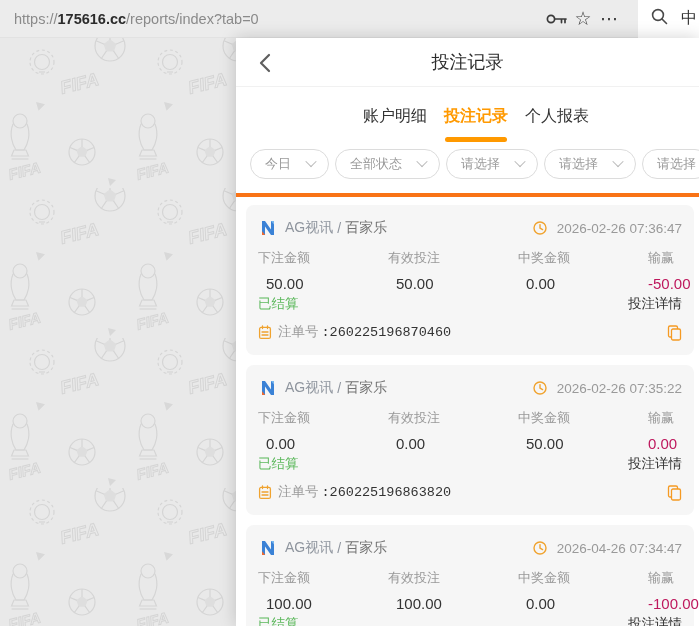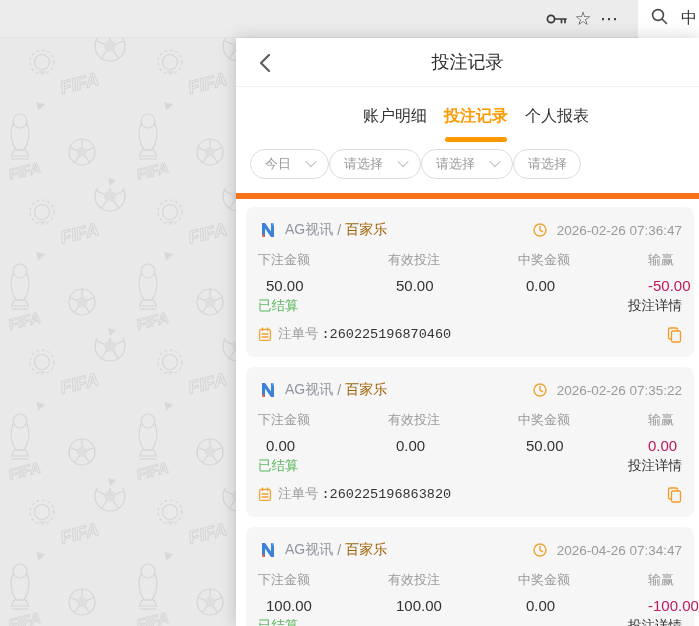--- a/index.html
+++ b/index.html
@@ -32,37 +32,37 @@
   .panel-title { font-size:18px; color:#2d2d2d; }
 
   
   .tabs { height:58px; flex:0 0 58px; display:flex; align-items:center; gap:17px; padding-left:17px;justify-content:center; }
   .tab { font-size:16px; color:#333; position:relative; cursor:pointer; }
   .tab.active { color:#ff9900; font-weight:bold; }
   .tab.active::after { content:""; position:absolute; left:50%; transform:translateX(-50%);
     bottom:-15px; width:62px; height:5px; border-radius:3px; background:#ff9900; }
 
   
-  .filters { display:flex; gap:0; padding:4px 0 14px 14px; overflow:hidden;
-    flex:0 0 auto; border-bottom:6px solid #f97316;text-align:center; }
+  .filters { display:flex; gap:6px; padding:4px 0 14px 14px; overflow:hidden;
+    flex:0 0 auto; border-bottom:4px solid #f97316;text-align:center; }
   .pill { flex:0 0 auto; height:30px; border:1px solid #dcdcdc; border-radius:16px;
     display:inline-flex; align-items:center; padding:0 13px 0 14px; color:#999;
     font-size:13px; background:#fff; cursor:pointer; }
   .pill .chev { width:8px; height:8px; border-right:1.5px solid #b9b9b9;
     border-bottom:1.5px solid #b9b9b9; transform:rotate(45deg) translate(-1px,-1px);
     margin-left:16px; margin-top:-3px; }
 
   
   .cards { flex:1; padding:8px 5px 0 10px; background:#fff; }
   .card { background:#f6f6f6; border-radius:8px; padding:13px 12px 14px; margin-bottom:10px; }
   .card-head { display:flex; justify-content:space-between; align-items:center; margin-bottom:11px; }
   .provider { display:flex; align-items:center; gap:7px; font-size:14px; }
   .prov-name { color:#8f959e; }
   .prov-sep { color:#8f959e; margin:0 -3px; }
-  .prov-cat { color:#a16207; }
+  .prov-cat { color:#737373; }
   .time { display:flex; align-items:center; gap:10px; color:#9a9a9a; font-size:13.5px; }
 
   .grid { display:grid; grid-template-columns:130px 130px 130px 1fr; }
   .grid span:last-child { text-align:left; }
   .labels-row { color:#999; font-size:13px; margin-bottom:8px; }
   .values-row { color:#333; font-size:15px; margin-bottom:3px; }
   .values-row span:not(:last-child) { padding-left:8px; }
   .profit { color:#be185d; }
 
   .status-row { display:flex; justify-content:space-between; font-size:13.5px;
@@ -73,20 +73,21 @@
   .order-row { display:flex; align-items:center; font-size:13.5px; color:#999; }
   .order-row .receipt { margin-right:6px; display:flex; }
   .order-colon { color:#333; margin-left:3px; font-family:"Liberation Mono","DejaVu Sans Mono",monospace; }
   .order-no { color:#333; font-family:"Liberation Mono","DejaVu Sans Mono",monospace; font-size:13.5px; }
   .copy-btn { margin-left:auto; cursor:pointer; display:flex; }
 </style>
 </head>
 <body>
 
 <div class="browser-bar">
+  <span class="url"><span>https://</span><span class="host">175616.cc</span><span>/reports/index?tab=0</span></span>
   <div class="bar-icons">
     <span class="bar-icon">
       <svg width="22" height="14" viewBox="0 0 22 14">
         <circle cx="5" cy="7" r="3.6" fill="none" stroke="#3a3a3a" stroke-width="1.7"></circle>
         <path d="M8.8 7 H20 M15.5 7 v3.6 M19 7 v3.6" fill="none" stroke="#3a3a3a" stroke-width="1.7" stroke-linecap="round"></path>
       </svg>
     </span>
     <span class="bar-icon">
       <span class="star-glyph">☆</span>
     </span>
@@ -165,20 +166,24 @@
       <span class="tab active">投注记录</span>
       <span class="tab">个人报表</span>
     </div>
 
     <div class="filters">
       <span class="pill">
         <span>今日</span>
         <span class="chev"></span>
       </span>
       <span class="pill">
+        <span>全部状态</span>
+        <span class="chev"></span>
+      </span>
+      <span class="pill">
         <span>请选择</span>
         <span class="chev"></span>
       </span>
       <span class="pill">
         <span>请选择</span>
         <span class="chev"></span>
       </span>
       <span class="pill">
         <span>请选择</span>
 

